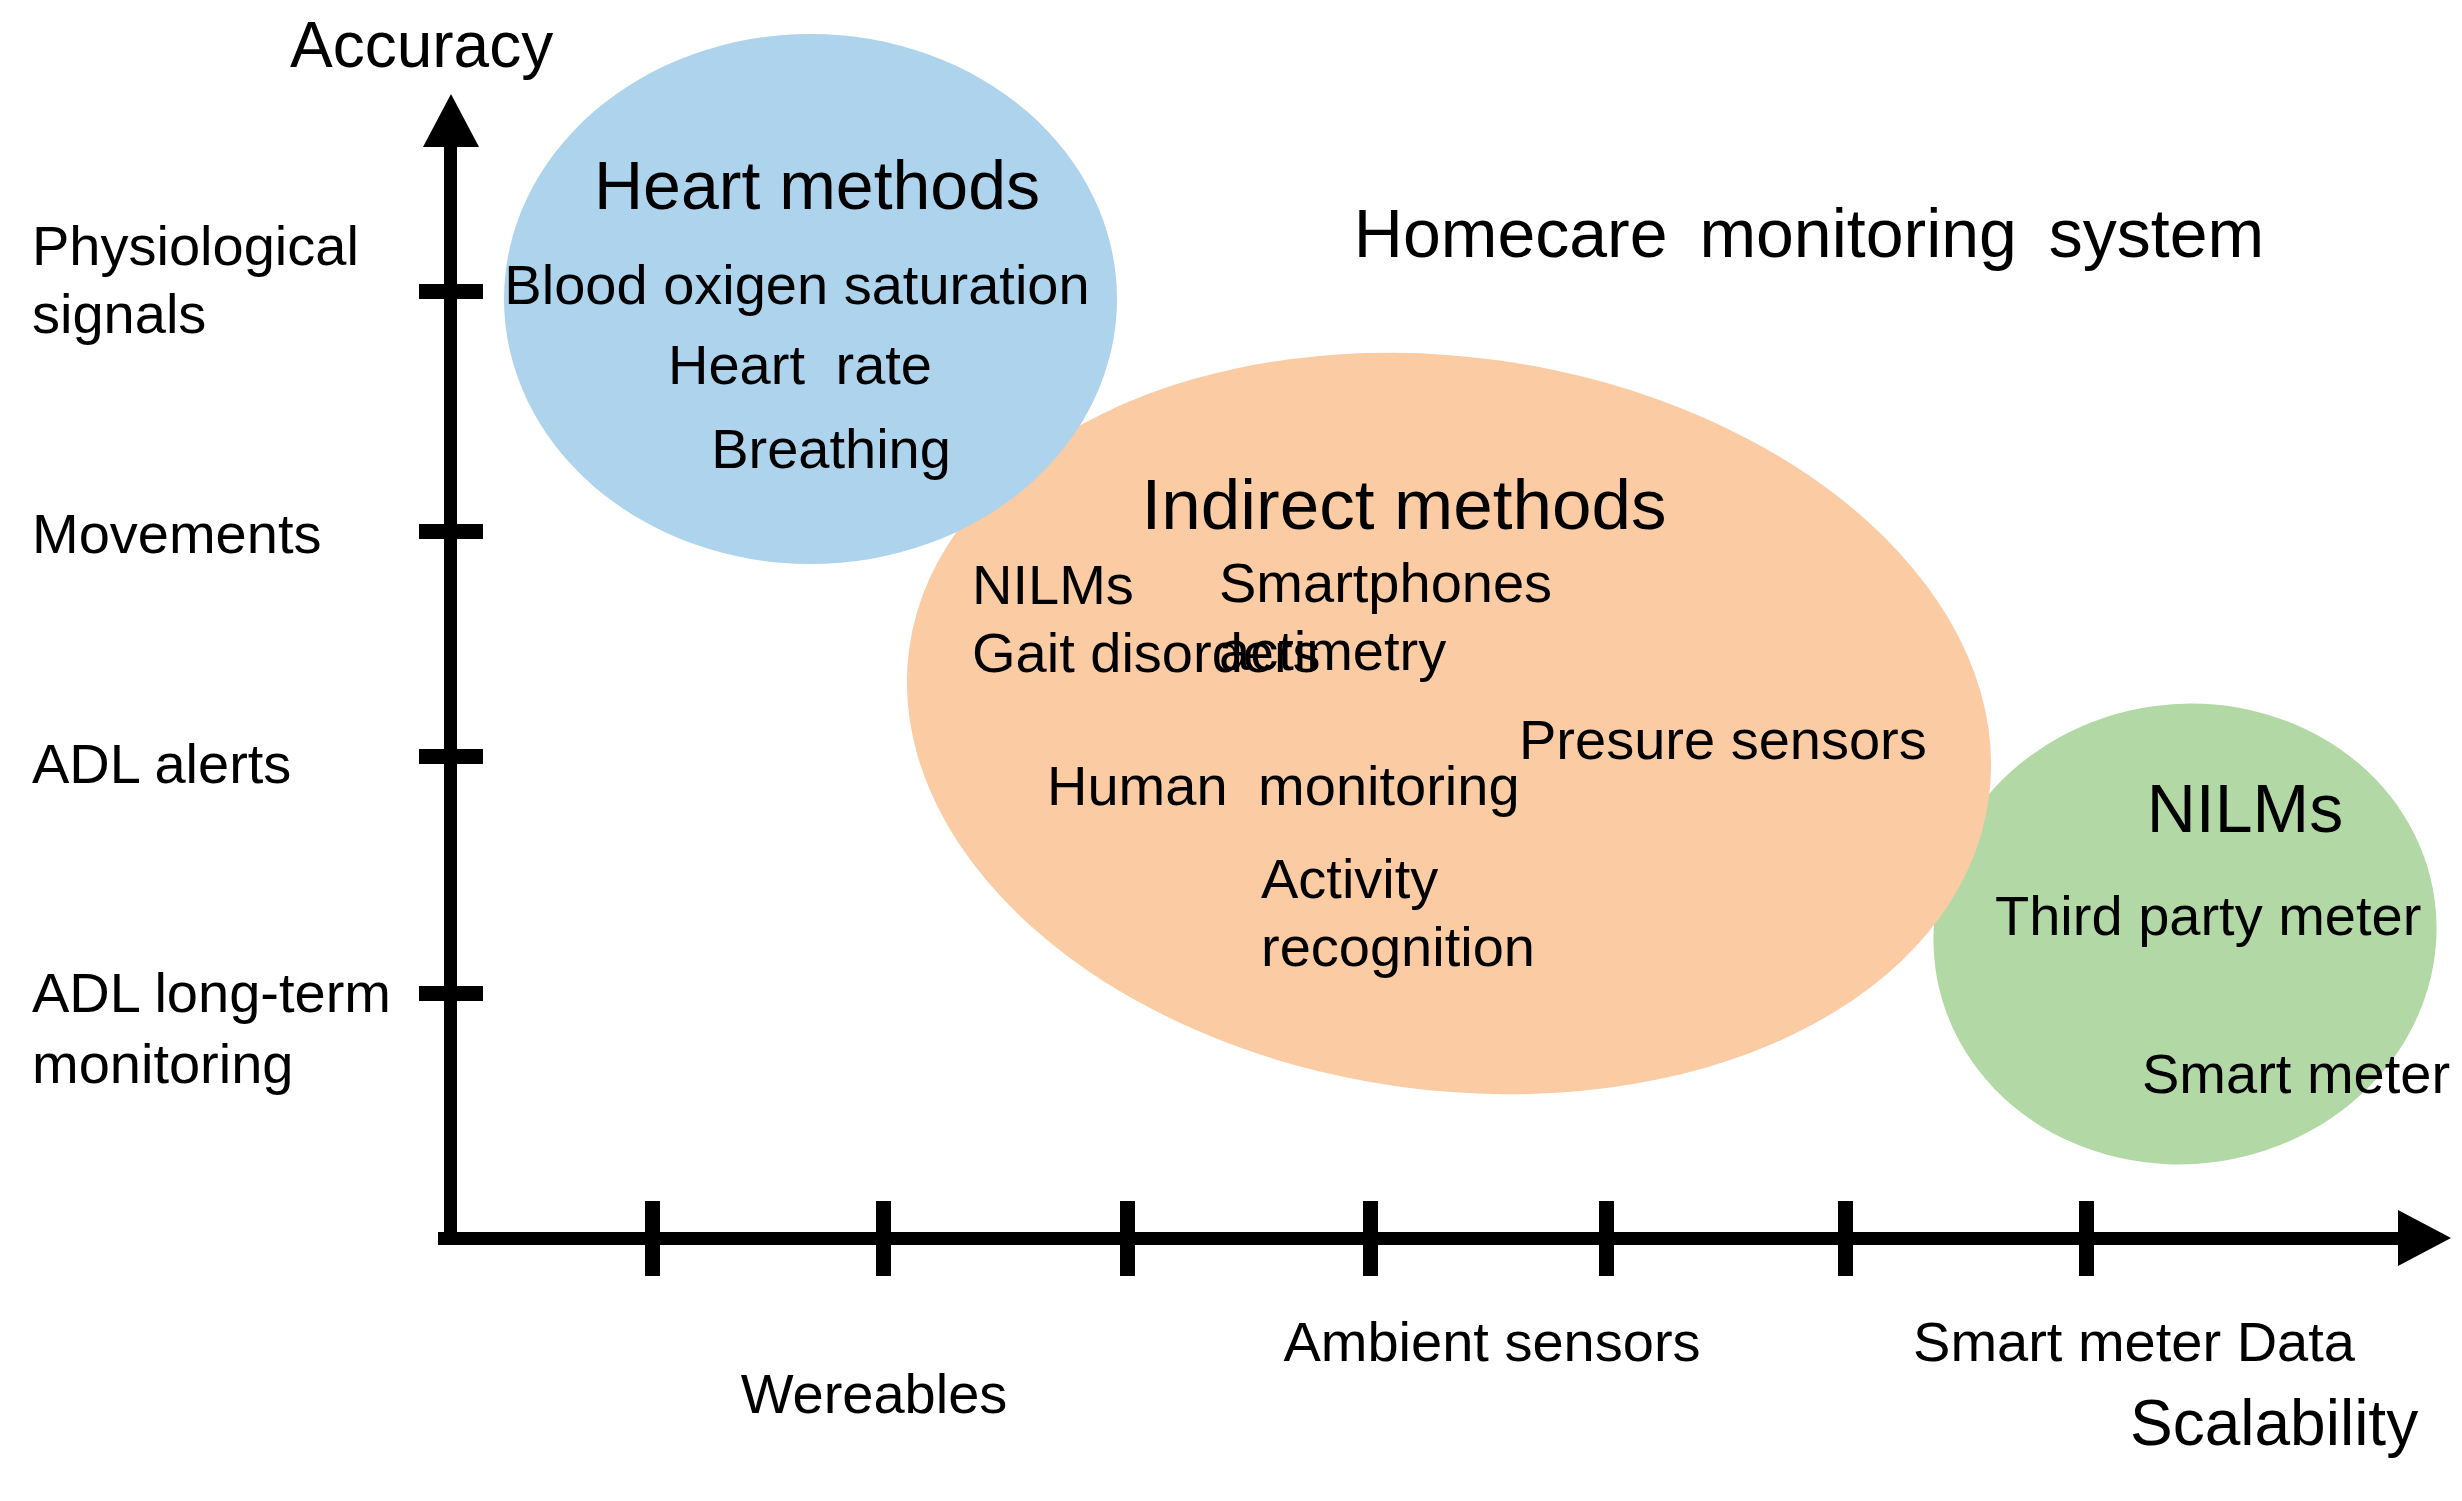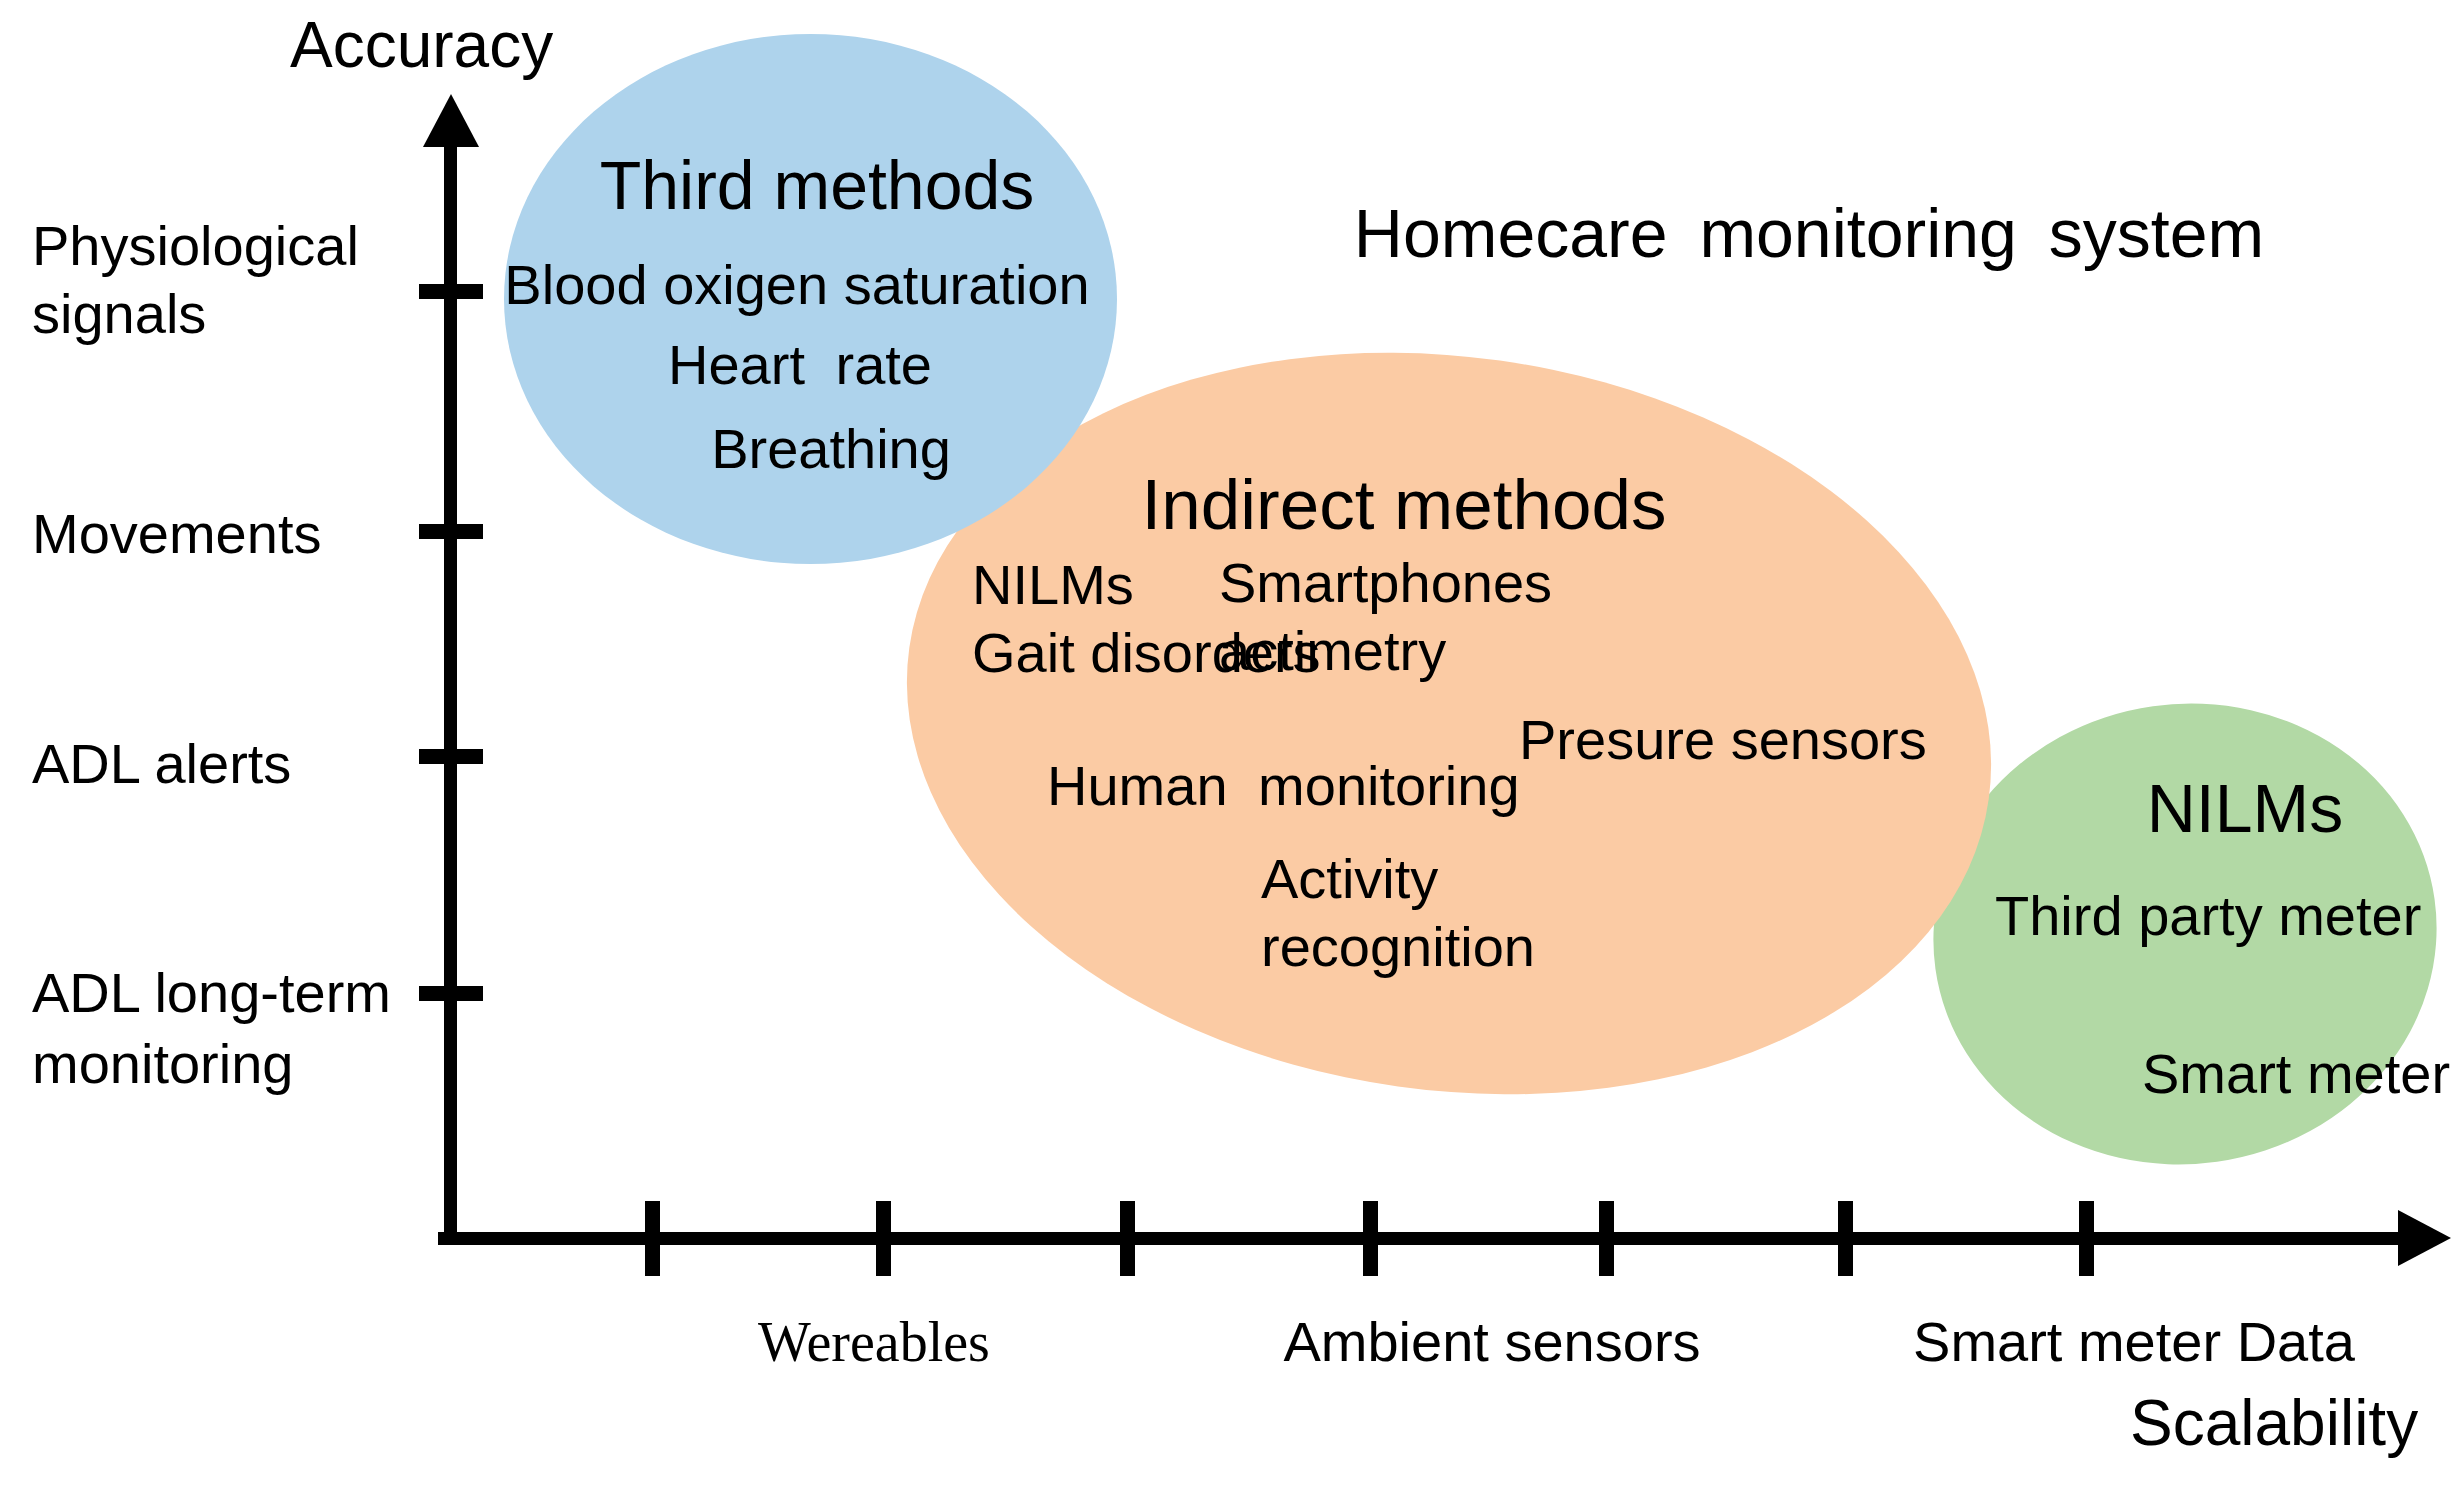--- a/index.html
+++ b/index.html
@@ -99,25 +99,25 @@
 
   <div class="axis-title" style="left:290px;top:9.4px;">Accuracy</div>
 
   <div class="lbl" style="left:32px;top:212px;">Physiological
 signals</div>
   <div class="lbl" style="left:32px;top:730px;">ADL alerts</div>
   <div class="lbl" style="left:32px;top:500px;">Movements</div>
   <div class="lbl" style="left:32px;top:957px;line-height:71px;">ADL long-term
 monitoring</div>
 
-  <div class="lbl x-center" style="left:874px;top:1308px;font-family:Liberation Serif, serif;">Wereables</div>
+  <div class="lbl x-center" style="left:874px;top:1360px;">Wereables</div>
   <div class="lbl x-center" style="left:1492px;top:1308px;">Ambient sensors</div>
   <div class="lbl x-center" style="left:2134px;top:1308px;">Smart meter Data</div>
 
-  <div class="ellipse-title" style="left:817px;top:185px;">Third methods</div>
+  <div class="ellipse-title" style="left:817px;top:185px;">Heart methods</div>
   <div class="lbl center-anchor" style="left:797px;top:285px;">Blood oxigen saturation</div>
   <div class="lbl center-anchor wordgap" style="left:800px;top:365px;">Heart rate</div>
   <div class="lbl center-anchor" style="left:831px;top:449px;">Breathing</div>
 
   <div class="ellipse-title" style="left:1404px;top:504px;font-size:71px;">Indirect methods</div>
   <div class="lbl" style="left:972px;top:551px;">NILMs</div>
   <div class="lbl" style="left:972px;top:619px;">Gait disorders</div>
   <div class="lbl" style="left:1219px;top:549px;">Smartphones
 actimetry</div>
   <div class="lbl" style="left:1519px;top:706px;">Presure sensors</div>

